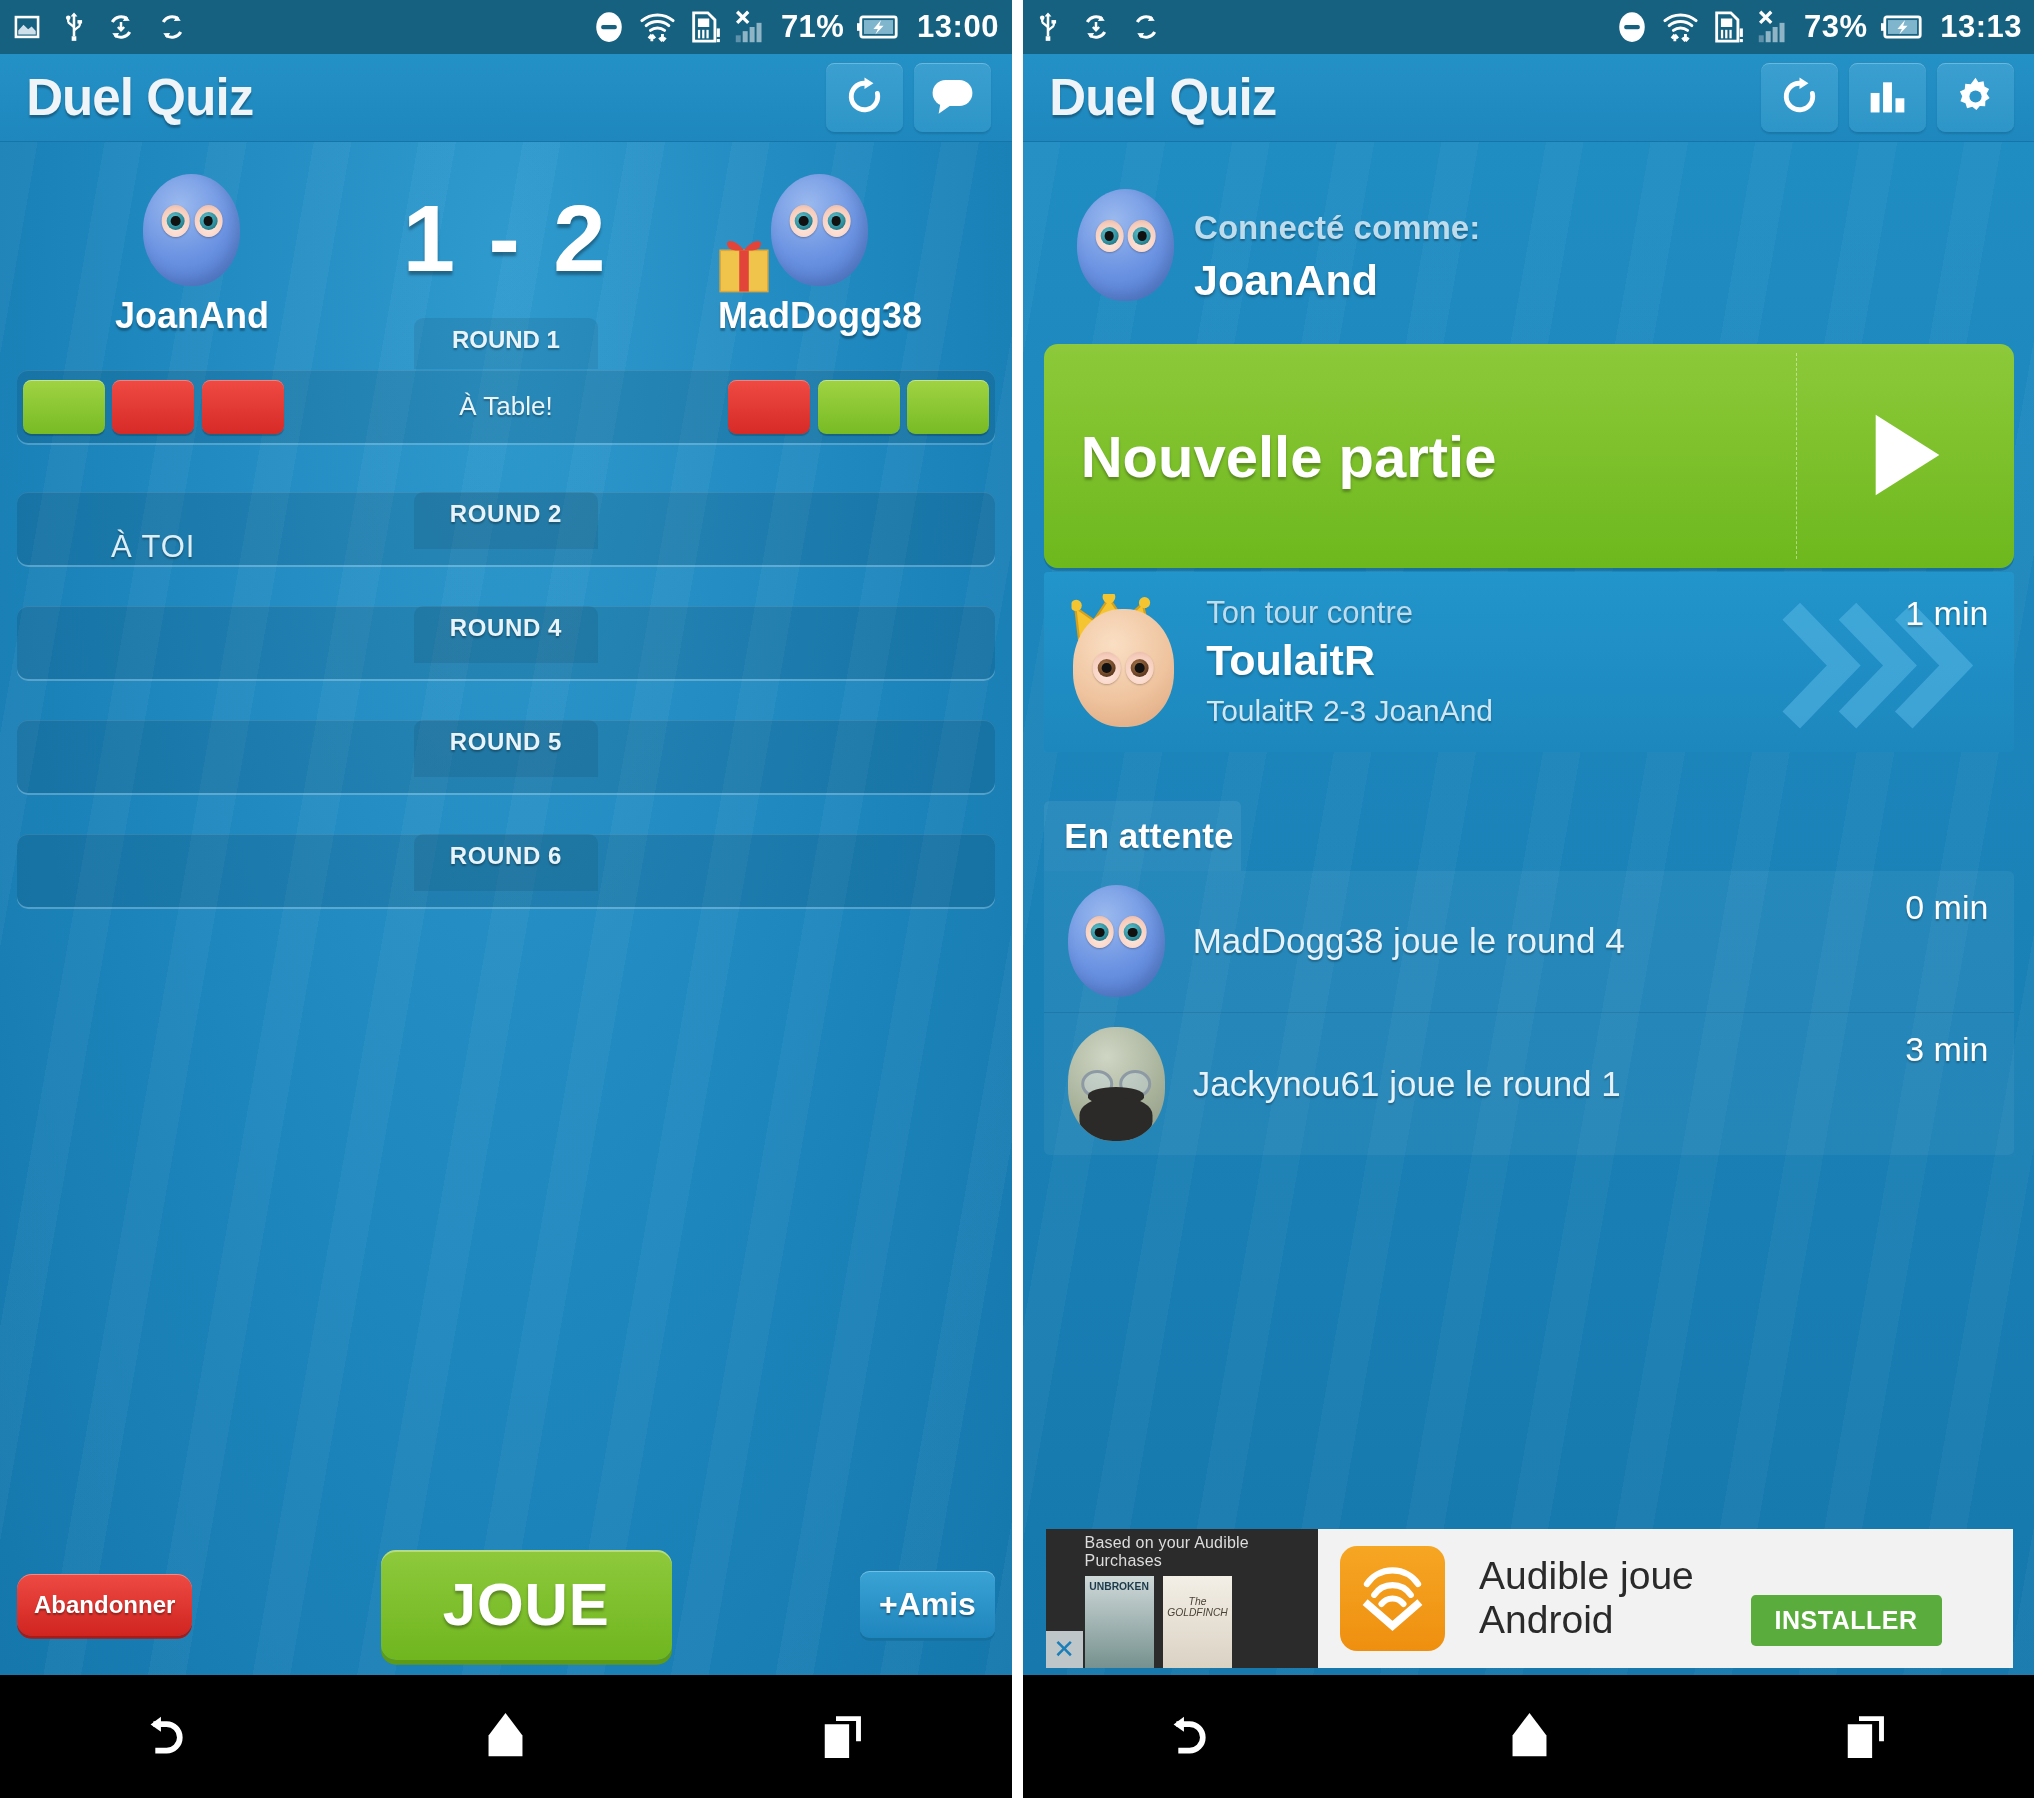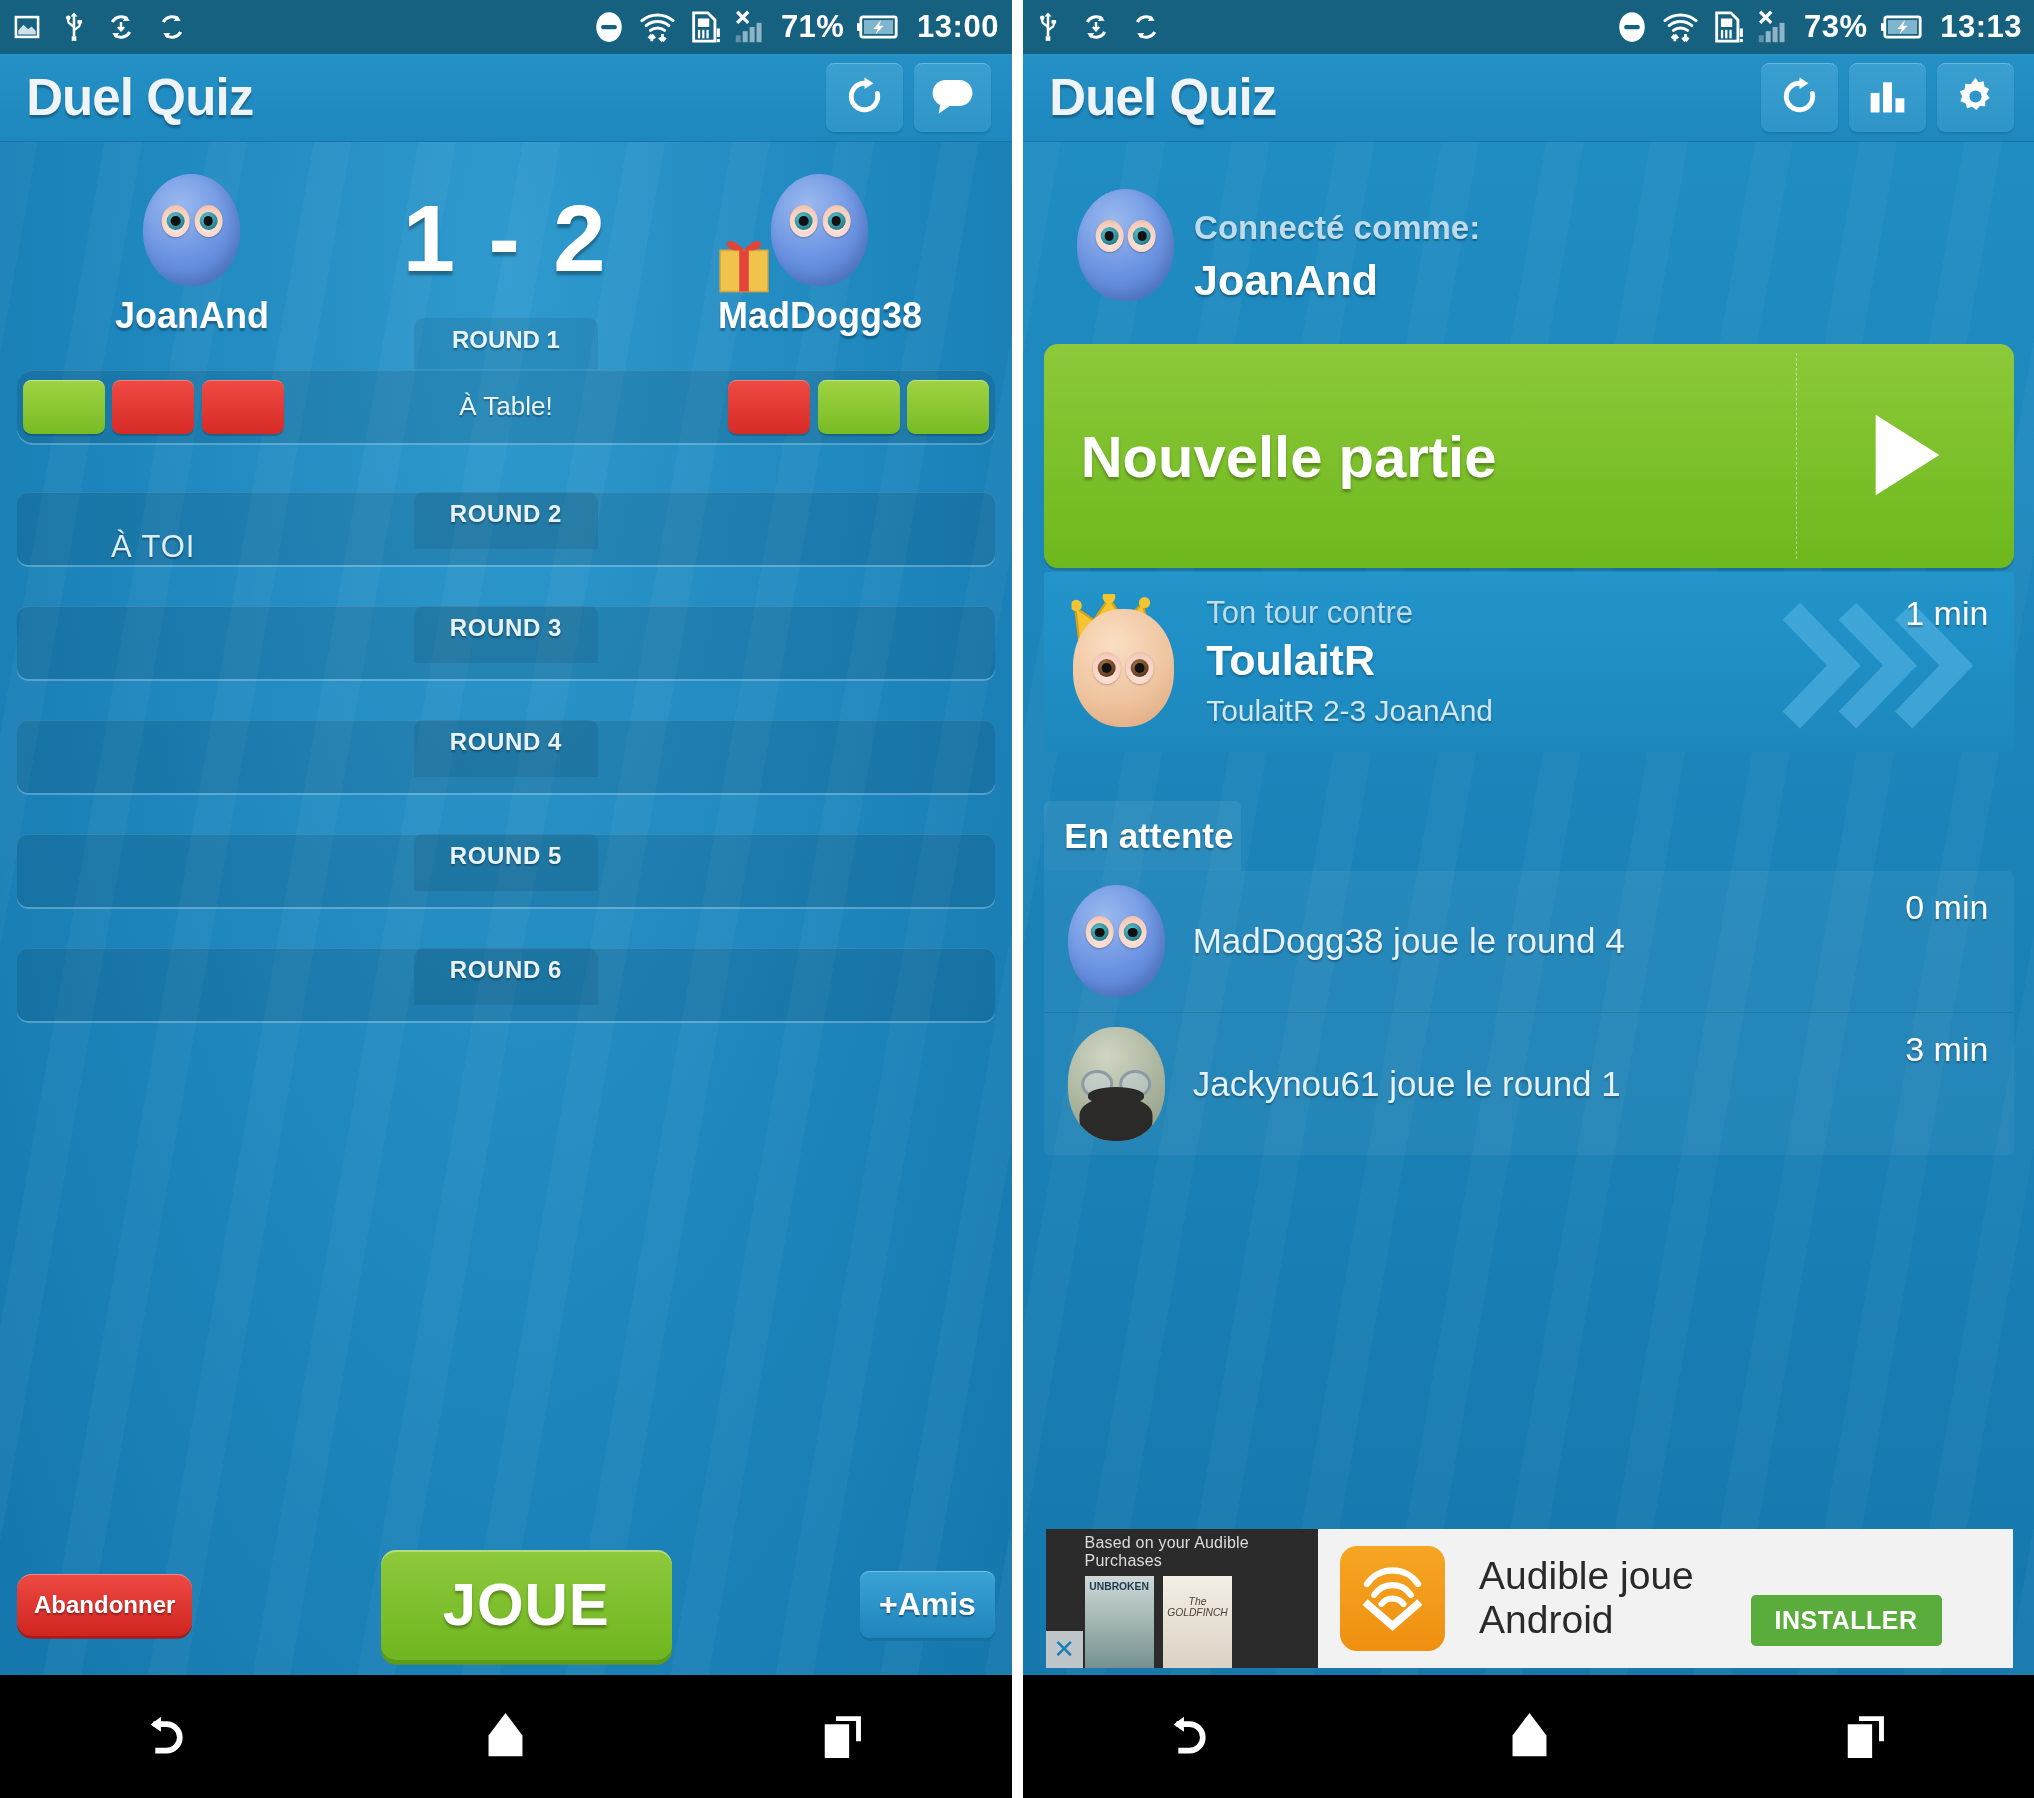--- a/index.html
+++ b/index.html
@@ -514,21 +514,21 @@
                       </div>
                     </div>
                   </div>
                 </div>
             </div>
           </div>
           <div class="pname">MadDogg38</div>
         </div>
       </div>
 
-      <div class="round1bar" style="margin-top:-5.6px;border-radius:16px;">
+      <div class="round1bar" style="margin-top:-5.6px;">
         <div class="r1tab">ROUND 1</div>
         <div class="tiles">
           <div class="tile green"></div>
           <div class="tile red"></div>
           <div class="tile red"></div>
         </div>
         <div class="r1label">À Table!</div>
         <div class="tiles">
           <div class="tile red"></div>
           <div class="tile green"></div>
@@ -536,24 +536,20 @@
         </div>
       </div>
 
       <div class="roundwrap" style="margin-top:49px;">
         <div class="roundtab">ROUND 2</div>
         <div class="roundbar" style="margin-top:41px;align-items:flex-end;">
           <span class="atoi">À TOI</span>
         </div>
       </div>
 
-      <div class="roundwrap" style="margin-top:36px;">
-        <div class="roundtab">ROUND 3</div>
-        <div class="roundbar" style="margin-top:41px;"></div>
-      </div>
 
       <div class="roundwrap" style="margin-top:36px;">
         <div class="roundtab">ROUND 4</div>
         <div class="roundbar" style="margin-top:41px;"></div>
       </div>
 
       <div class="roundwrap" style="margin-top:36px;">
         <div class="roundtab">ROUND 5</div>
         <div class="roundbar" style="margin-top:41px;"></div>
       </div>

